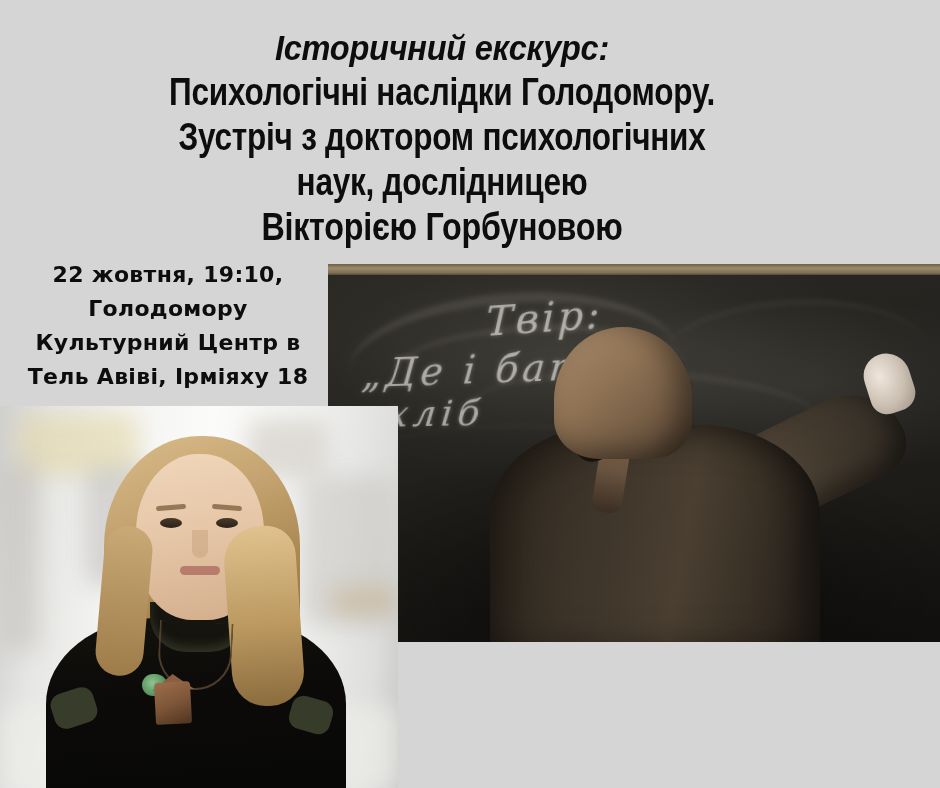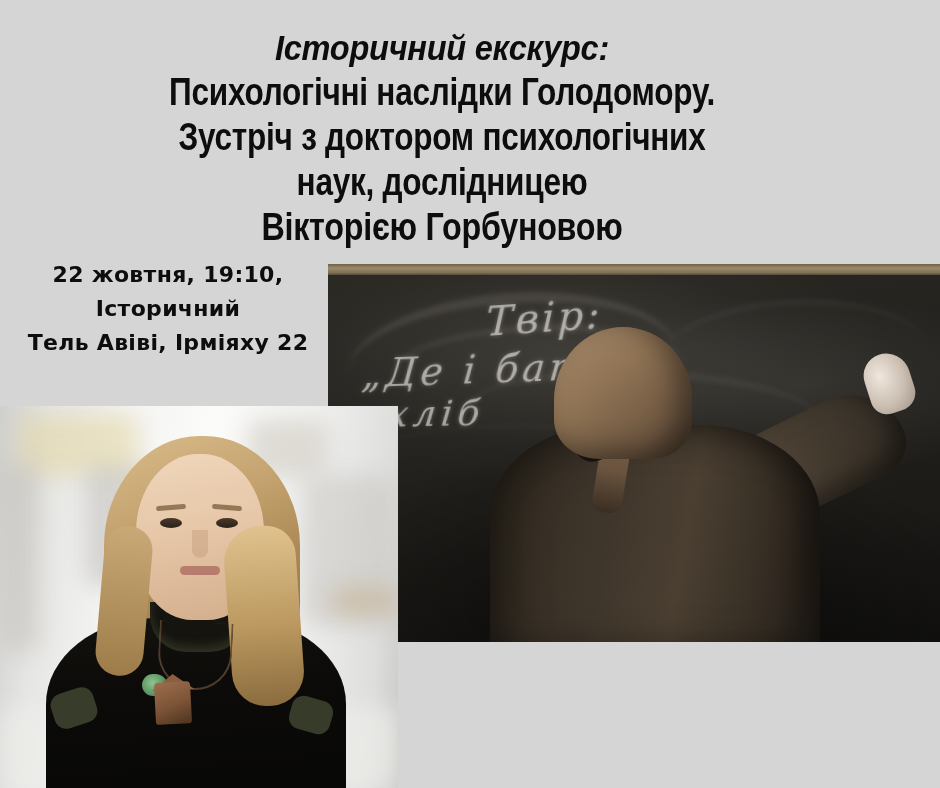--- a/index.html
+++ b/index.html
@@ -345,22 +345,23 @@
   <div class="title-block">
     <span class="title-line title-line-0">Історичний екскурс:</span>
     <span class="title-line title-line-1">Психологічні наслідки Голодомору.</span>
     <span class="title-line title-line-2">Зустріч з доктором психологічних</span>
     <span class="title-line title-line-3">наук, дослідницею</span>
     <span class="title-line title-line-4">Вікторією Горбуновою</span>
   </div>
 
   <div class="details-block">
     <span class="details-line">22 жовтня, 19:10,</span>
-    <span class="details-line">Історичний</span>
-    <span class="details-line">Тель Авіві, Ірміяху 22</span>
+    <span class="details-line">Голодомору</span>
+    <span class="details-line">Культурний Центр в</span>
+    <span class="details-line">Тель Авіві, Ірміяху 18</span>
   </div>
 
   <div class="photo-chalkboard">
     <div class="cb-frame"></div>
     <div class="cb-surface">
       <div class="smudge s1"></div>
       <div class="smudge s2"></div>
       <div class="smudge s3"></div>
       <div class="smudge s4"></div>
       <div class="smudge s5"></div>

